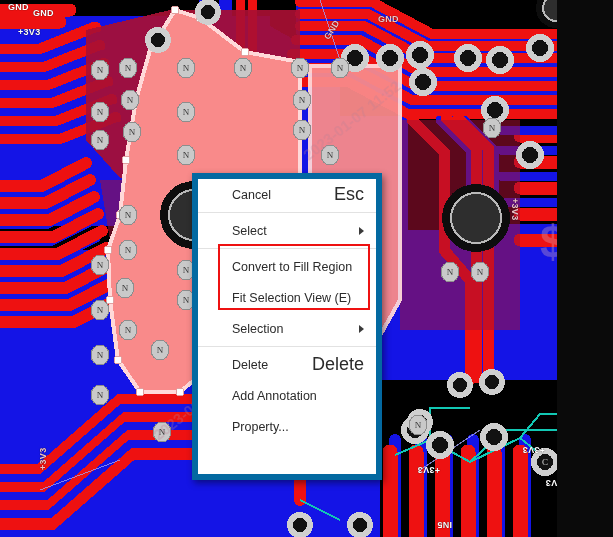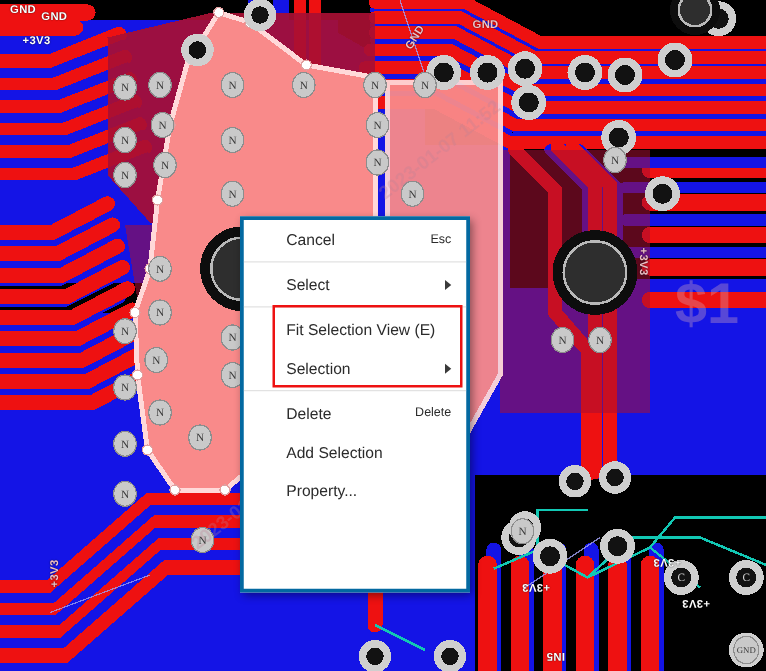--- a/index.html
+++ b/index.html
@@ -1,17 +1,17 @@
 <!DOCTYPE html>
 <html><head>
 <meta charset="utf-8">
 <style>
   html,body{margin:0;padding:0;background:#0a0a0a;}
   body{font-family:"Liberation Sans",sans-serif;}
-  #app{position:relative;width:613px;height:537px;overflow:hidden;background:#0b0b0f;}
+  #app{position:relative;width:557px;height:537px;overflow:hidden;background:#0b0b0f;}
 
   
   #pcb{position:absolute;inset:0;}
   #pcb svg{display:block;}
 
   
   .netlabel{
     position:absolute;
     font-family:"Liberation Sans",sans-serif;
     font-size:9px;font-weight:bold;color:#ffffff;
@@ -34,32 +34,32 @@
     font-family:"Liberation Sans",sans-serif;
     font-size:15px;font-weight:bold;white-space:nowrap;
     transform:rotate(-38deg);transform-origin:left top;
     pointer-events:none;
   }
   .wm.big{font-size:46px;color:rgba(215,170,185,0.35);}
 
   
   #menu{
     position:absolute;left:192px;top:173px;width:178px;height:295px;
-    background:#ffffff;border:3px solid #0369a1;
+    background:#ffffff;border:6px solid #0369a1;
     box-shadow:2px 3px 7px rgba(0,0,0,.45);
     font-family:"Liberation Sans",sans-serif;
     overflow:hidden;
   }
   .mi{
     position:relative;display:flex;align-items:center;
     height:31px;padding:0 12px 0 34px;
     font-size:12.5px;color:#2b2b2b;cursor:default;white-space:nowrap;
   }
   .mi .lbl{flex:0 0 auto;}
-  .mi .acc{margin-left:auto;color:#2b2b2b;font-size:10px;}
+  .mi .acc{margin-left:auto;color:#2b2b2b;font-size:18px;}
   .mi .arrow{
     margin-left:auto;width:0;height:0;
     border-left:5px solid #3a3a3a;
     border-top:4px solid transparent;border-bottom:4px solid transparent;
   }
   .sep{height:1px;background:#e2e2e2;margin:2px 0 2px 0;}
 
   
   #redbox{
     position:absolute;left:218px;top:244px;width:148px;height:62px;
@@ -430,33 +430,36 @@
         <span class="lbl">Cancel</span>
         <span class="acc">Esc</span>
       </div>
       <div class="sep"></div>
       <div class="mi">
         <span class="lbl">Select</span>
         <span class="arrow"></span>
       </div>
       <div class="sep"></div>
       <div class="mi">
+        <span class="lbl">Convert to Fill Region</span>
+      </div>
+      <div class="mi">
         <span class="lbl">Fit Selection View (E)</span>
       </div>
       <div class="mi">
         <span class="lbl">Selection</span>
         <span class="arrow"></span>
       </div>
       <div class="sep"></div>
       <div class="mi">
         <span class="lbl">Delete</span>
         <span class="acc">Delete</span>
       </div>
       <div class="mi">
-        <span class="lbl">Add Selection</span>
+        <span class="lbl">Add Annotation</span>
       </div>
       <div class="mi">
         <span class="lbl">Property...</span>
       </div>
     </div>
   <div id="redbox" style="border-color: rgb(238, 17, 17);"></div>
 
 </div>
 
 </body></html>

